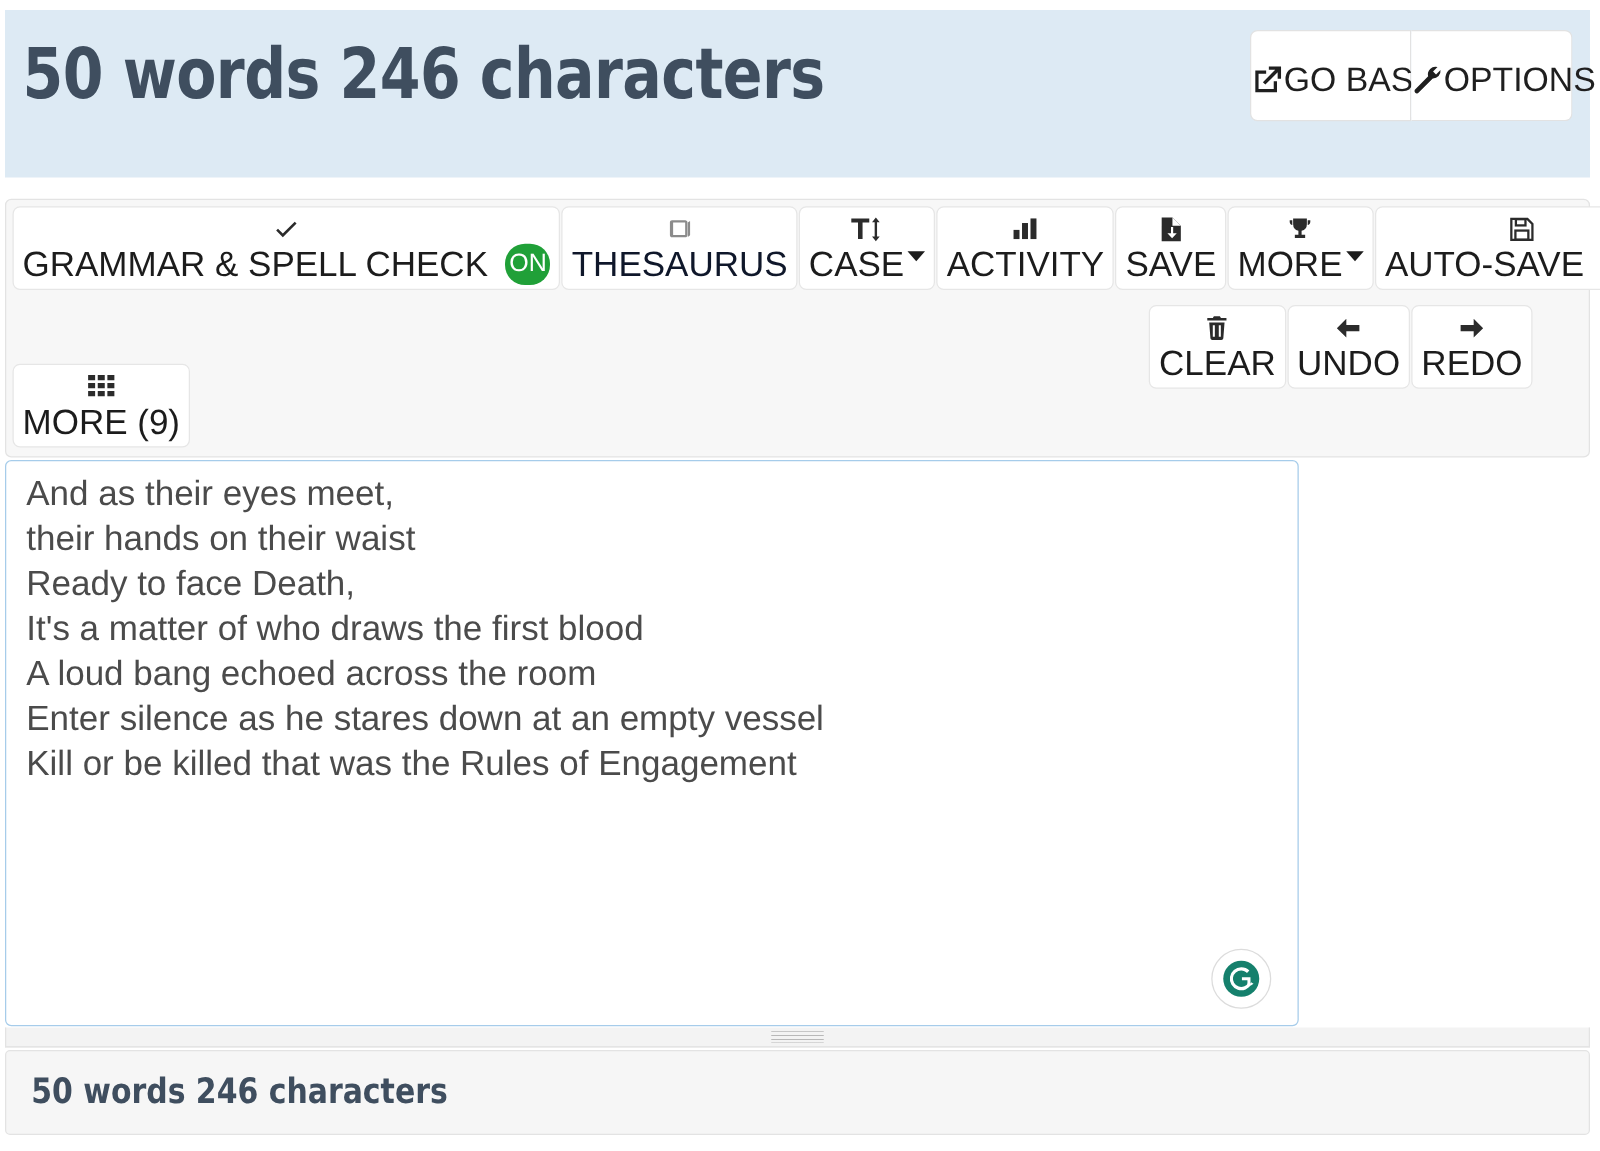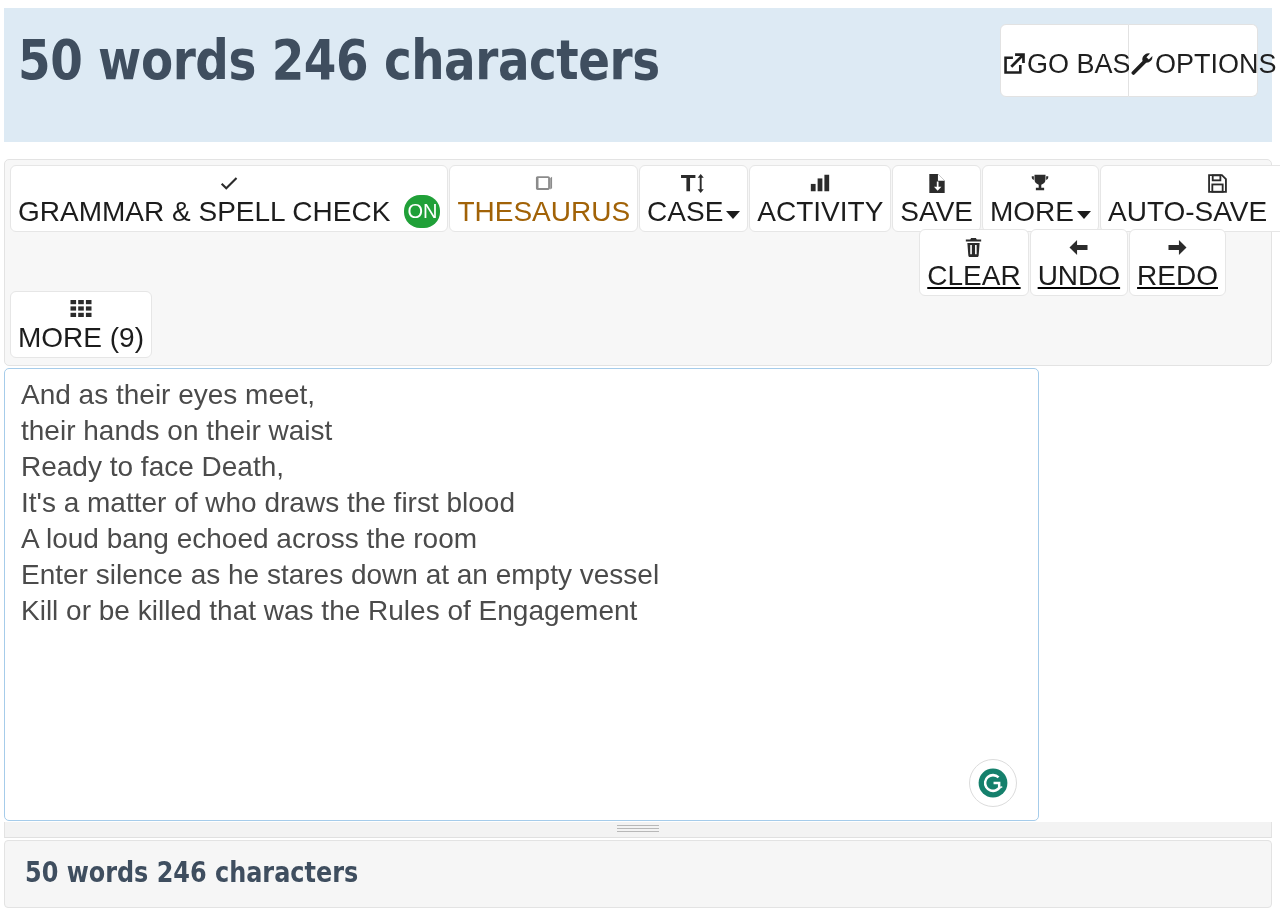--- a/index.html
+++ b/index.html
@@ -79,21 +79,21 @@
     border: 1px solid #e3e3e3;
     border-radius: 5px;
     box-sizing: border-box;
   }
   .tb-row {
     position: absolute;
     display: flex;
     align-items: flex-start;
   }
   .tb-row.row1 { left: 5px; top: 5px; }
-  .tb-row.row2 { right: 44px; top: 69px; text-decoration: underline; }
+  .tb-row.row2 { right: 44px; top: 84px; }
   .tb-row.row3 { left: 5px; top: 131px; }
 
   .tb-btn {
     background: #ffffff;
     border: 1px solid #e6e6e6;
     border-radius: 6px;
     min-height: 60px;
     padding: 5px 7px 3px 7px;
     margin-right: 1px;
     display: flex;
@@ -105,30 +105,30 @@
   }
   .tb-btn .ic {
     height: 24px;
     display: flex;
     align-items: center;
     justify-content: center;
     color: #2b2b2b;
   }
   .tb-btn .lbl-row {
     display: flex;
-    align-items: center;
+    align-items: flex-start;
     white-space: nowrap;
   }
   .tb-btn .lbl {
     font-size: 28px;
     line-height: 33px;
     color: #1c1c1c;
     white-space: nowrap;
   }
-  .tb-btn.disabled .lbl { color: #a16207; }
+  .tb-btn.disabled .lbl { color: #0f172a; }
   .tb-btn.disabled .ic { color: #8b8b8b; }
 
   .badge {
     font-size: 20px;
     line-height: 30px;
     color: #ffffff;
     padding: 1px 3px 2px 3px;
     margin-left: 14px;
     border-radius: 16px;
   }

